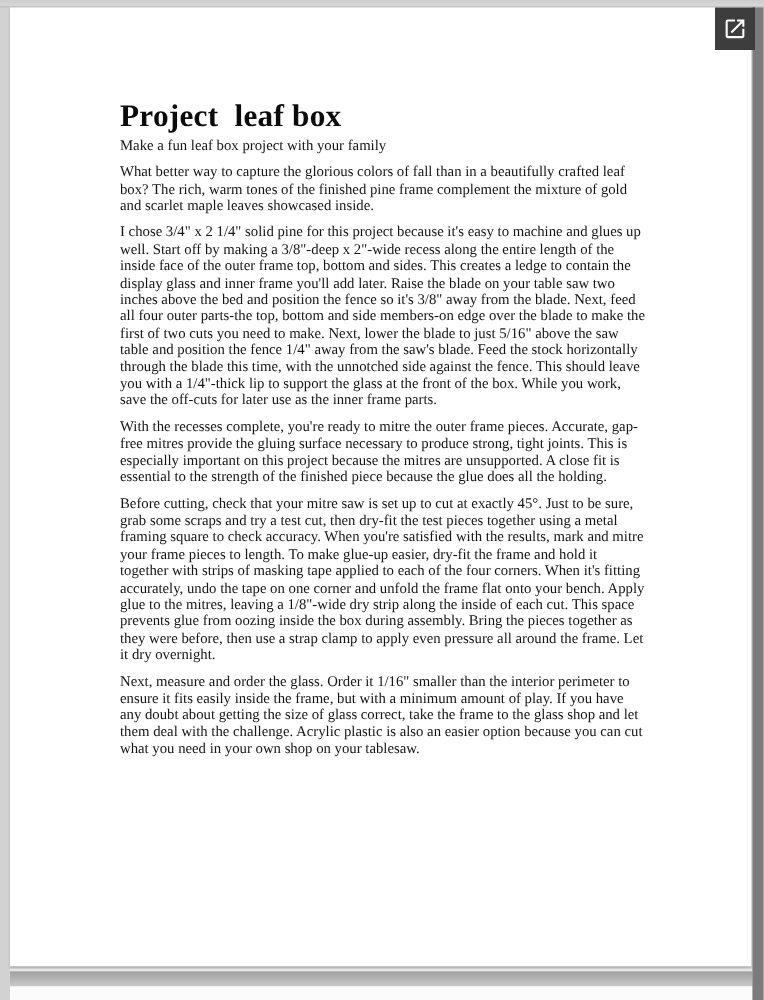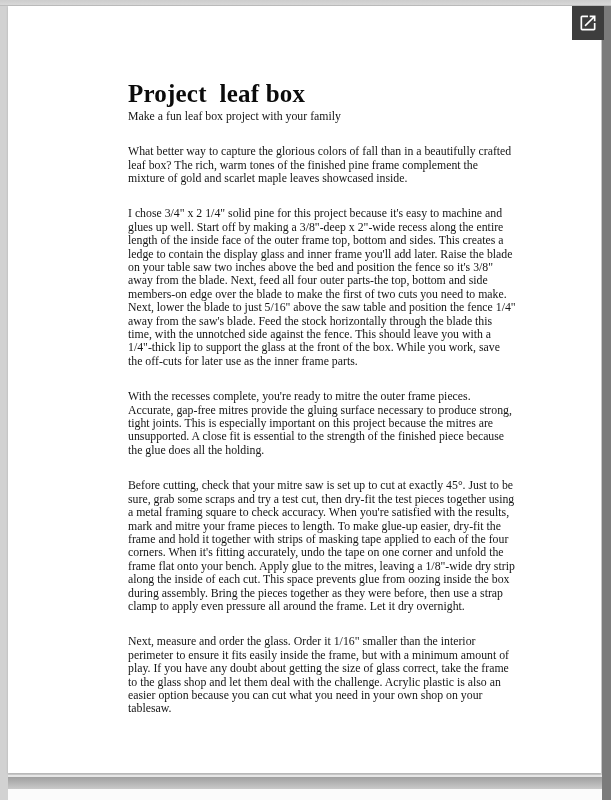--- a/index.html
+++ b/index.html
@@ -21,41 +21,41 @@
     background: linear-gradient(#cdcdcd, #d8d8d8);
     border-bottom: 1px solid #bdbdbd;
   }
 
   .page {
     position: absolute;
     left: 8px; top: 6px;
     width: 593px; height: 767px;
     background: #ffffff;
     box-shadow: 0 1px 2px rgba(0,0,0,0.18);
-    padding: 74px 85px 0 120px;
+    padding: 74px 85px 0 88px;
     color: #141414;
   }
 
   .doc-title {
     font-size: 25px;
     font-weight: bold;
     line-height: 1.15;
     white-space: pre-wrap;
     letter-spacing: 0.2px;
     color: #0b0b0b;
   }
 
   .doc-subtitle {
     margin-top: 1px;
     font-size: 11.8px;
     line-height: 13.4px;
   }
 
   .doc-body p {
-    margin-top: 22px;
+    margin-top: 8px;
     font-size: 11.8px;
     line-height: 13.4px;
     text-align: left;
     color: #141414;
   }
 
   .page-gap {
     position: absolute;
     left: 8px; top: 775px;
     width: 594px; height: 14px;

